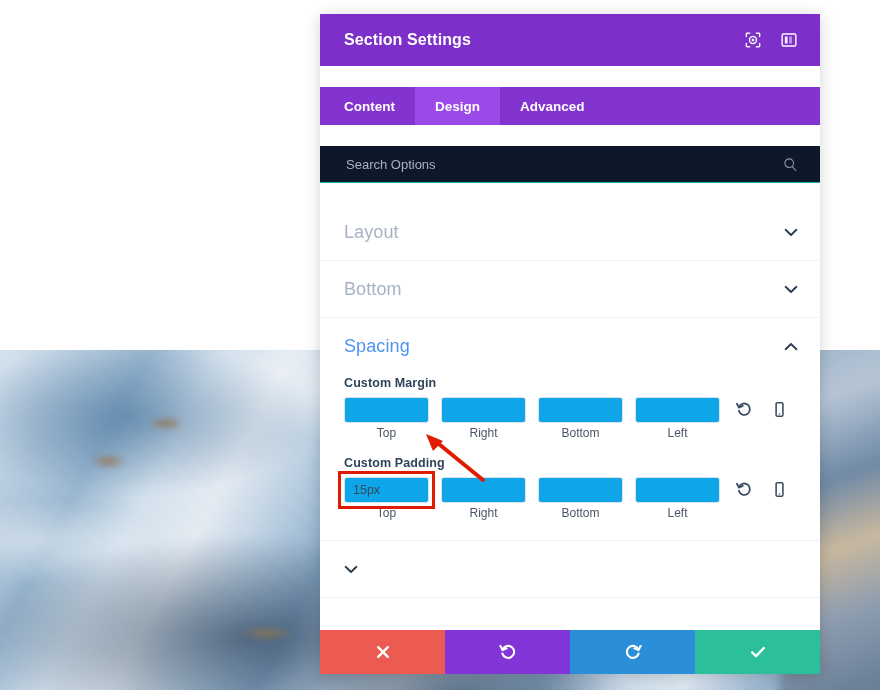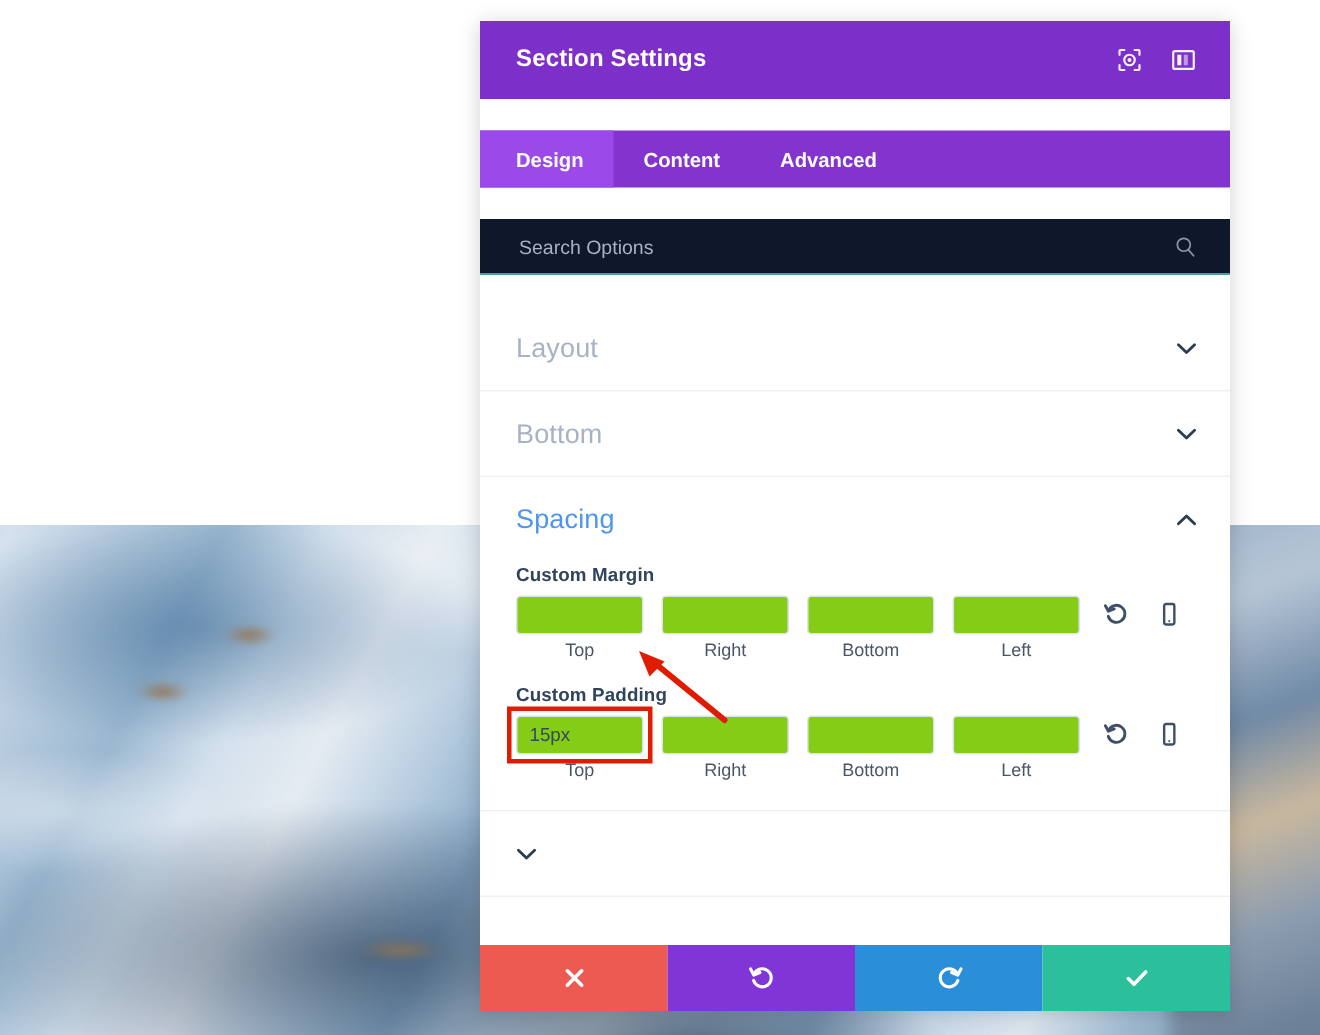--- a/index.html
+++ b/index.html
@@ -193,21 +193,21 @@
     color: #30445c;
     margin-bottom: 7px;
     letter-spacing: 0.1px;
   }
   .spacing-row { display: flex; align-items: flex-start; gap: 12px; }
   .spacing-cell { width: 85px; position: relative; }
   .spacing-input {
     width: 100%;
     height: 26px;
     box-sizing: border-box;
-    background: #84cc16;
+    background: #0ea5e9;
     border: 1px solid #dde3ed;
     border-radius: 3px;
     outline: none;
     font-family: "Liberation Sans", sans-serif;
     font-size: 12.5px;
     color: #34495e;
     padding: 0 8px;
   }
   .spacing-sub {
     text-align: center;
@@ -294,22 +294,22 @@
         </svg>
         <svg class="hicon" viewBox="0 0 20 20">
           <rect x="2.4" y="3.4" width="15.2" height="13.2" rx="1.3" fill="none" stroke="#ffffff" stroke-width="1.6"></rect>
           <rect x="5.4" y="6.1" width="3.0" height="7.8" fill="#ffffff"></rect>
           <rect x="10.2" y="6.1" width="3.0" height="7.8" fill="#ffffff" opacity="0.55"></rect>
         </svg>
       </div>
     </div>
 
     <div class="tabbar">
+      <div class="tab">Content</div>
       <div class="tab active">Design</div>
-      <div class="tab">Content</div>
       <div class="tab">Advanced</div>
     </div>
 
     <div class="searchbar">
       <input type="text" placeholder="Search Options" style="">
       <svg class="search-icon" viewBox="0 0 16 16">
         <circle cx="6.6" cy="6.6" r="4.6" fill="none" stroke="#8d97ab" stroke-width="1.2"></circle>
         <line x1="9.9" y1="10.2" x2="13.6" y2="14.4" stroke="#8d97ab" stroke-width="1.2" stroke-linecap="round"></line>
       </svg>
     </div>

